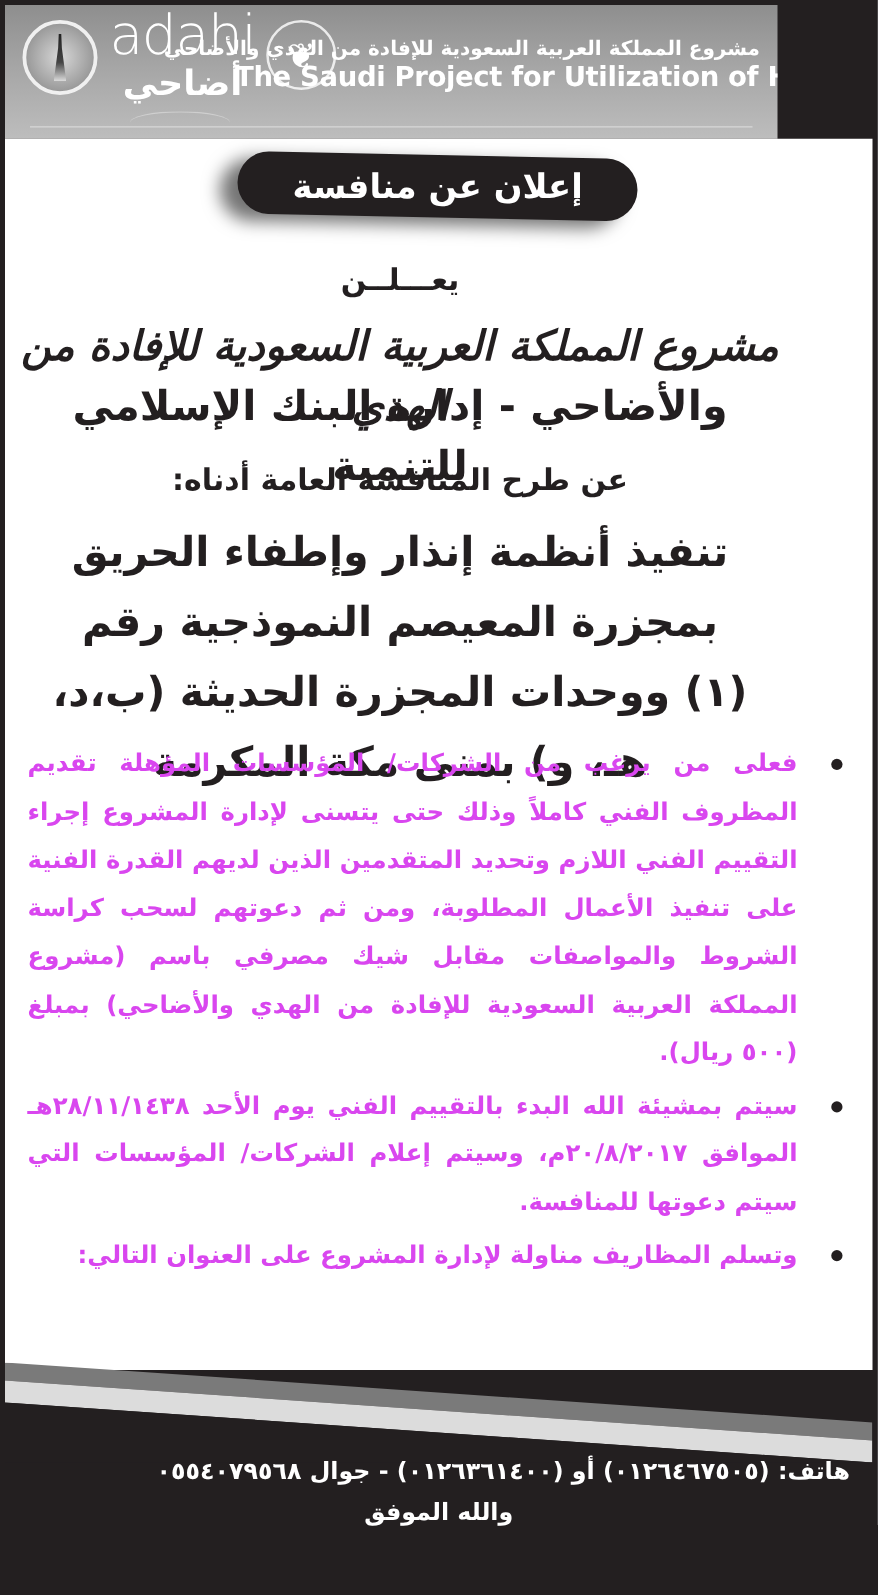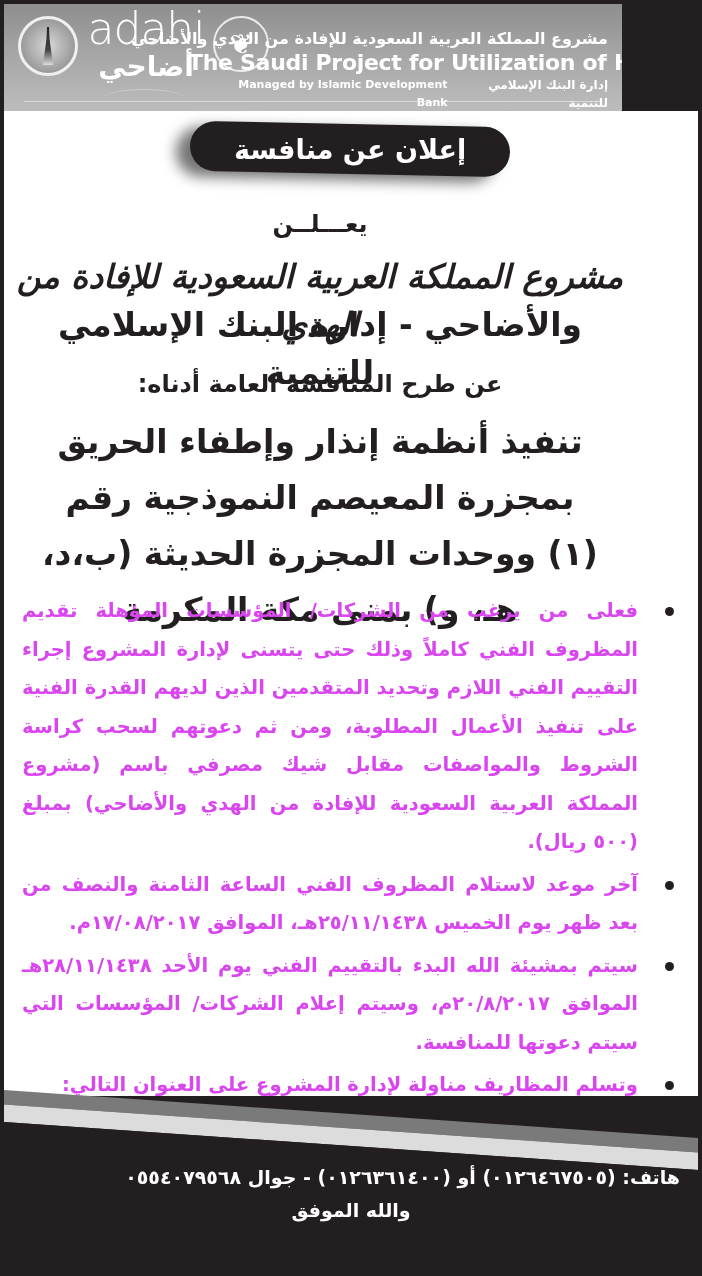--- a/index.html
+++ b/index.html
@@ -154,24 +154,20 @@
       <div class="tower"></div>
     </div>
     <div class="brand">
       <div class="en">adahi</div>
       <div class="ar">أضاحي</div>
     </div>
     <div class="saudi-emblem">❦</div>
     <div class="header-text">
       <div class="ar-title">مشروع المملكة العربية السعودية للإفادة من الهدي والأضاحي</div>
       <div class="en-title">The Saudi Project for Utilization of Hajj Meat</div>
-      <div class="managed">
-        <span>Managed by Islamic Development Bank</span>
-        <span class="ar">إدارة البنك الإسلامي للتنمية</span>
-      </div>
     </div>
     <div class="ornament-line"></div>
     <div class="ornament"></div>
   </div>
 
   <div class="paper"></div>
 
   <div class="title-badge">
     <span>إعلان عن منافسة</span>
   </div>
@@ -179,24 +175,20 @@
   <div class="announce yuelen">يعـــلــن</div>
   <div class="announce org-line1">مشروع المملكة العربية السعودية للإفادة من الهدي</div>
   <div class="announce org-line2">والأضاحي - إدارة البنك الإسلامي للتنمية</div>
   <div class="announce tender-intro">عن طرح المنافسة العامة أدناه:</div>
   <div class="announce subject">تنفيذ أنظمة إنذار وإطفاء الحريق بمجزرة المعيصم النموذجية رقم (١) ووحدات المجزرة الحديثة (ب،د، هـ، و) بمنى مكة المكرمة</div>
 
   <ul class="bullets">
     <li>
       <span class="dot"></span>
       <span>فعلى من يرغب من الشركات/ المؤسسات المؤهلة تقديم المظروف الفني كاملاً وذلك حتى يتسنى لإدارة المشروع إجراء التقييم الفني اللازم وتحديد المتقدمين الذين لديهم القدرة الفنية على تنفيذ الأعمال المطلوبة، ومن ثم دعوتهم لسحب كراسة الشروط والمواصفات مقابل شيك مصرفي باسم (مشروع المملكة العربية السعودية للإفادة من الهدي والأضاحي) بمبلغ (٥٠٠ ريال).</span>
-    </li>
-    <li>
-      <span class="dot"></span>
-      <span>آخر موعد لاستلام المظروف الفني الساعة الثامنة والنصف من بعد ظهر يوم الخميس ٢٥/١١/١٤٣٨هـ، الموافق ١٧/٠٨/٢٠١٧م.</span>
     </li>
     <li>
       <span class="dot"></span>
       <span>سيتم بمشيئة الله البدء بالتقييم الفني يوم الأحد ٢٨/١١/١٤٣٨هـ الموافق ٢٠/٨/٢٠١٧م، وسيتم إعلام الشركات/ المؤسسات التي سيتم دعوتها للمنافسة.</span>
     </li>
     <li>
       <span class="dot"></span>
       <span>وتسلم المظاريف مناولة لإدارة المشروع على العنوان التالي:</span>
     </li>
   </ul>

